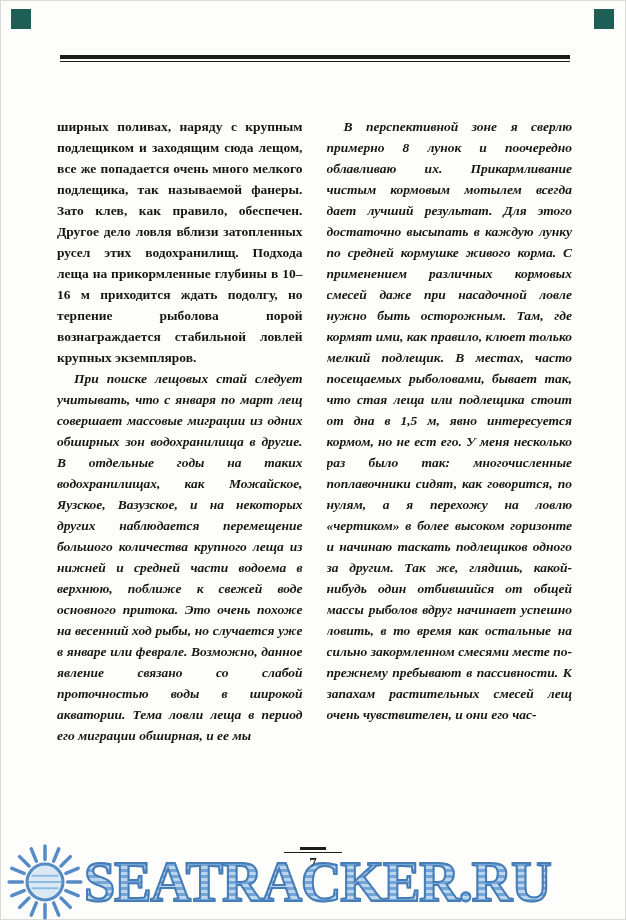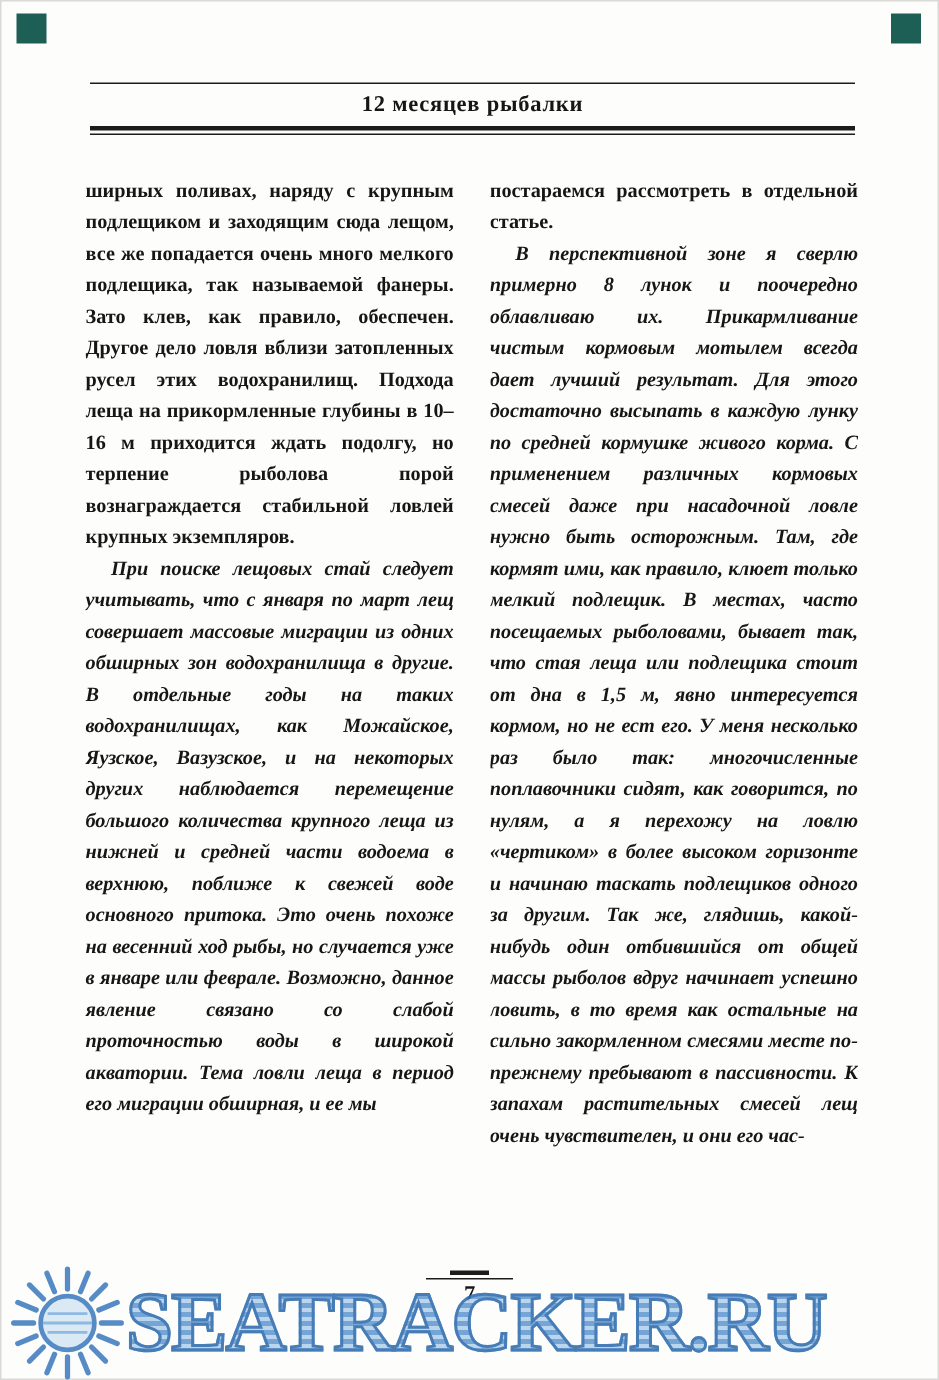--- a/index.html
+++ b/index.html
@@ -68,32 +68,30 @@
 </head>
 <body>
 
 <div class="page">
 
   <div class="corner tl"></div>
   <div class="corner tr"></div>
 
   <header class="running-head">
     <div class="rule rule-top"></div>
-    <div class="head-title">12 месяцев рыбалки</div>
     <div class="rule rule-b1"></div>
     <div class="rule rule-b2"></div>
   </header>
 
   <main class="columns">
     <div class="col">
       <p class="para">ширных поливах, наряду с крупным подлещиком и заходящим сюда лещом, все же попадается очень много мелкого подлещика, так называемой фанеры. Зато клев, как правило, обеспечен. Другое дело ловля вблизи затопленных русел этих водохранилищ. Подхода леща на прикормленные глубины в 10–16 м приходится ждать подолгу, но терпение рыболова порой вознаграждается стабильной ловлей крупных экземпляров.</p>
       <p class="para indent">При поиске лещовых стай следует учитывать, что с января по март лещ совершает массовые миграции из одних обширных зон водохранилища в другие. В отдельные годы на таких водохранилищах, как Можайское, Яузское, Вазузское, и на некоторых других наблюдается перемещение большого количества крупного леща из нижней и средней части водоема в верхнюю, поближе к свежей воде основного притока. Это очень похоже на весенний ход рыбы, но случается уже в январе или феврале. Возможно, данное явление связано со слабой проточностью воды в широкой акватории. Тема ловли леща в период его миграции обширная, и ее мы</p>
     </div>
     <div class="col">
-      <p class="para">постараемся рассмотреть в отдельной статье.</p>
       <p class="para indent">В перспективной зоне я сверлю примерно 8 лунок и поочередно облавливаю их. Прикармливание чистым кормовым мотылем всегда дает лучший результат. Для этого достаточно высыпать в каждую лунку по средней кормушке живого корма. С применением различных кормовых смесей даже при насадочной ловле нужно быть осторожным. Там, где кормят ими, как правило, клюет только мелкий подлещик. В местах, часто посещаемых рыболовами, бывает так, что стая леща или подлещика стоит от дна в 1,5 м, явно интересуется кормом, но не ест его. У меня несколько раз было так: многочисленные поплавочники сидят, как говорится, по нулям, а я перехожу на ловлю «чертиком» в более высоком горизонте и начинаю таскать подлещиков одного за другим. Так же, глядишь, какой-нибудь один отбившийся от общей массы рыболов вдруг начинает успешно ловить, в то время как остальные на сильно закормленном смесями месте по-прежнему пребывают в пассивности. К запахам растительных смесей лещ очень чувствителен, и они его час-</p>
     </div>
   </main>
 
   <footer class="page-footer">
     <div class="foot-rule thick"></div>
     <div class="foot-rule thin"></div>
     <div class="pagenum">7</div>
   </footer>
 

